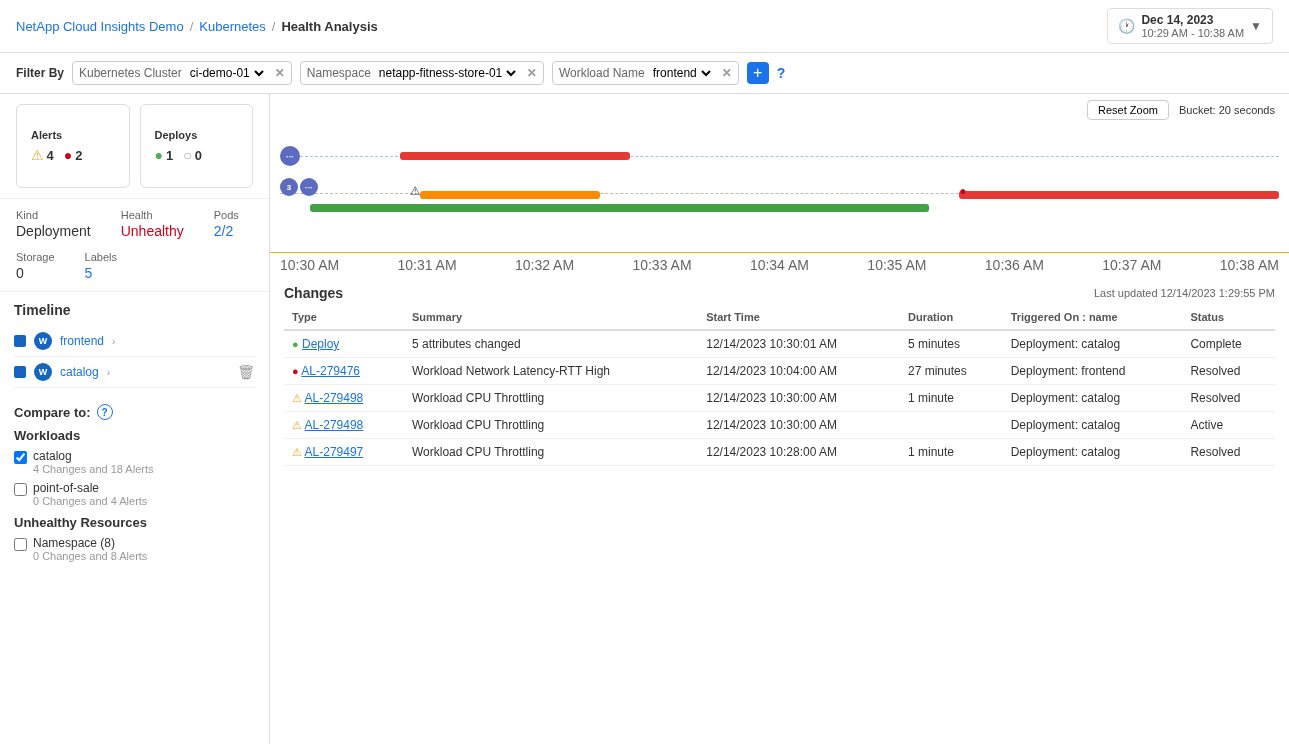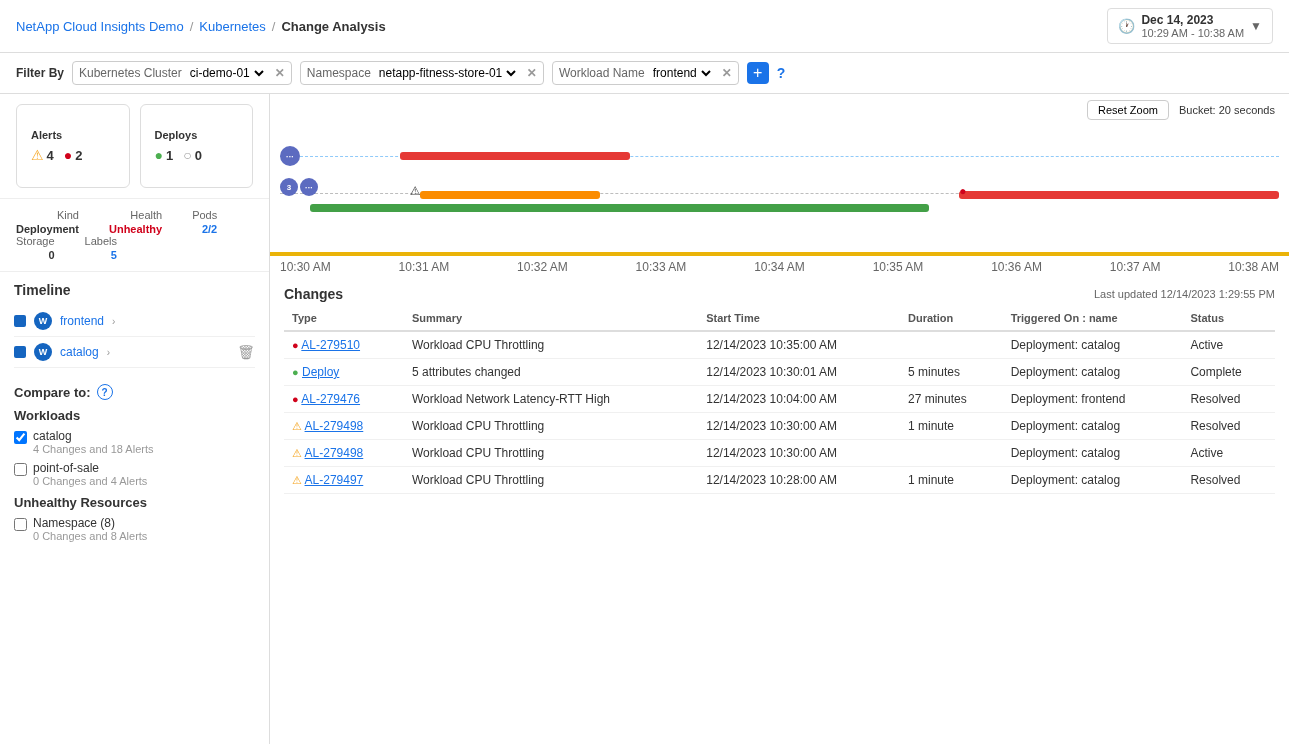--- a/index.html
+++ b/index.html
@@ -38,21 +38,21 @@
     .icon-warn { color: #f5a623; font-size: 14px; }
     .icon-err { color: #d0021b; font-size: 14px; }
     .icon-ok { color: #4caf50; font-size: 14px; }
     .icon-grey { color: #9e9e9e; font-size: 14px; }
     .count { font-size: 13px; font-weight: 600; }
     
     
     .metrics-row { display: flex; align-items: center; gap: 30px; padding: 10px 16px; border-bottom: 1px solid #eee; background: #fff; }
     .metric { }
     .metric-label { font-size: 11px; color: #666; margin-bottom: 2px; }
-    .metric-value { font-size: 11px; font-weight: 700; }
+    .metric-value { font-size: 14px; font-weight: 400; }
     .metric-value.link { color: #1a73e8; cursor: pointer; }
     .metric-value.unhealthy { color: #d0021b; }
     
     
     .timeline-section { padding: 10px 14px 6px 14px; }
     .timeline-title { font-size: 14px; font-weight: 700; margin-bottom: 8px; }
     .timeline-row { display: flex; align-items: center; gap: 8px; padding: 6px 0; border-bottom: 1px solid #f0f0f0; }
     .color-block { width: 12px; height: 12px; border-radius: 2px; flex-shrink: 0; }
     .tl-icon { width: 18px; height: 18px; background: #1565c0; border-radius: 50%; display: flex; align-items: center; justify-content: center; color: #fff; font-size: 9px; font-weight: bold; flex-shrink: 0; }
     .tl-name { font-size: 12px; color: #1a73e8; cursor: pointer; }
@@ -73,21 +73,21 @@
     .chart-controls { display: flex; align-items: center; justify-content: flex-end; padding: 6px 14px; gap: 10px; }
     .btn-reset { border: 1px solid #ccc; border-radius: 4px; padding: 3px 10px; background: #fff; cursor: pointer; font-size: 11px; }
     .bucket-label { font-size: 11px; color: #333; }
     
     .chart-timeline { position: relative; padding: 10px 10px 0 10px; overflow: hidden; }
     
     .bar-red { height: 8px; background: #e53935; border-radius: 3px; position: absolute; }
     .bar-orange { height: 8px; background: #fb8c00; border-radius: 3px; position: absolute; }
     .bar-green { height: 8px; background: #43a047; border-radius: 3px; position: absolute; }
     
-    .time-axis { display: flex; justify-content: space-between; padding: 4px 10px; font-size: 12px; color: #666; border-top: 4px solid #eab308; margin-top: 6px; }
+    .time-axis { display: flex; justify-content: space-between; padding: 4px 10px; font-size: 14px; color: #666; border-top: 1px solid #eab308; margin-top: 6px; }
     
     
     .changes-section { flex: 1; overflow-y: auto; padding: 0 14px; }
     .changes-header-row { display: flex; align-items: center; justify-content: space-between; padding: 8px 0 4px 0; }
     .changes-title { font-size: 14px; font-weight: 700; }
     .last-updated { font-size: 11px; color: #666; }
     
     table { width: 100%; border-collapse: collapse; font-size: 12px; }
     th { text-align: left; padding: 6px 8px; border-bottom: 2px solid #ddd; color: #555; font-weight: 600; font-size: 11px; margin-left: 8px; }
     td { padding: 6px 8px; border-bottom: 1px solid #f0f0f0; vertical-align: top; }
@@ -100,21 +100,21 @@
   </style>
 </head>
 <body>
 
 <div class="header">
   <div class="breadcrumb">
     <span style="color:#1a73e8;cursor:pointer;">NetApp Cloud Insights Demo</span>
     <span class="sep">/</span>
     <span style="color:#1a73e8;cursor:pointer;">Kubernetes</span>
     <span class="sep">/</span>
-    <span class="current">Change Analysis</span>
+    <span class="current">Health Analysis</span>
   </div>
   <div class="datetime-section">
     <span style="font-size:14px;">🕐</span>
     <div>
       <div style="font-weight:600;">Dec 14, 2023</div>
       <div style="color:#666;font-size:11px;">10:29 AM - 10:38 AM</div>
     </div>
     <span style="color:#666;">▼</span>
   </div>
 </div>
@@ -176,21 +176,21 @@
             <span class="count">1</span>
           </div>
           <div class="badge-err">
             <span class="icon-grey">○</span>
             <span class="count">0</span>
           </div>
         </div>
       </div>
     </div>
 
-    <div class="metrics-row" style="flex-wrap:wrap; row-gap:0;text-align:right;">
+    <div class="metrics-row" style="flex-wrap:wrap; row-gap:12px;">
       <div class="metric">
         <div class="metric-label">Kind</div>
         <div class="metric-value">Deployment</div>
       </div>
       <div class="metric">
         <div class="metric-label">Health</div>
         <div class="metric-value unhealthy">Unhealthy</div>
       </div>
       <div class="metric">
         <div class="metric-label">Pods</div>
@@ -328,31 +328,20 @@
           <tr>
             <th>Type</th>
             <th>Summary</th>
             <th>Start Time</th>
             <th>Duration</th>
             <th>Triggered On : name</th>
             <th>Status</th>
           </tr>
         </thead>
         <tbody id="changes-tbody">
-        <tr>
-    <td>
-      <span class="icon-err-sm">●</span>
-      <a class="link" href="#"> AL-279510</a>
-    </td>
-    <td>Workload CPU Throttling</td>
-    <td>12/14/2023 10:35:00 AM</td>
-    <td></td>
-    <td>Deployment: catalog</td>
-    <td>Active</td>
-  </tr>
             <tr>
     <td>
       <span class="icon-ok-sm">●</span>
       <a class="link" href="#"> Deploy</a>
     </td>
     <td>5 attributes changed</td>
     <td>12/14/2023 10:30:01 AM</td>
     <td>5 minutes</td>
     <td>Deployment: catalog</td>
     <td>Complete</td>

